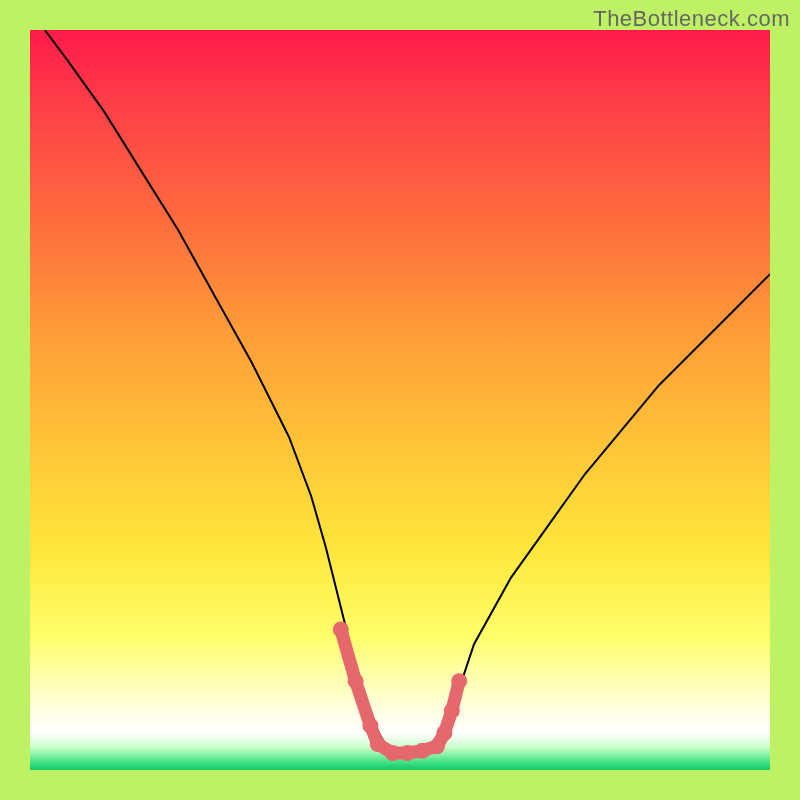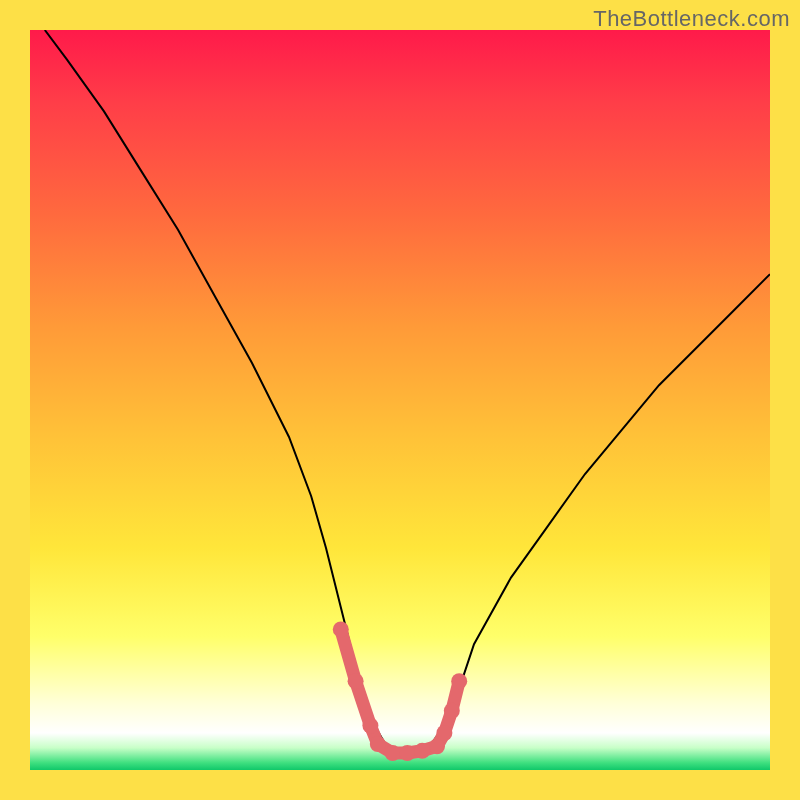--- a/index.html
+++ b/index.html
@@ -8,21 +8,21 @@
     width: 800px;
     height: 800px;
     background: #000;
     font-family: Arial, Helvetica, sans-serif;
     overflow: hidden;
   }
   .frame {
     position: relative;
     width: 800px;
     height: 800px;
-    background: #fde047;
+    background: #bef264;
   }
   .watermark {
     position: absolute;
     top: 6px;
     right: 10px;
     color: #666;
     font-size: 22px;
     font-weight: 500;
     letter-spacing: 0.5px;
     z-index: 10;

